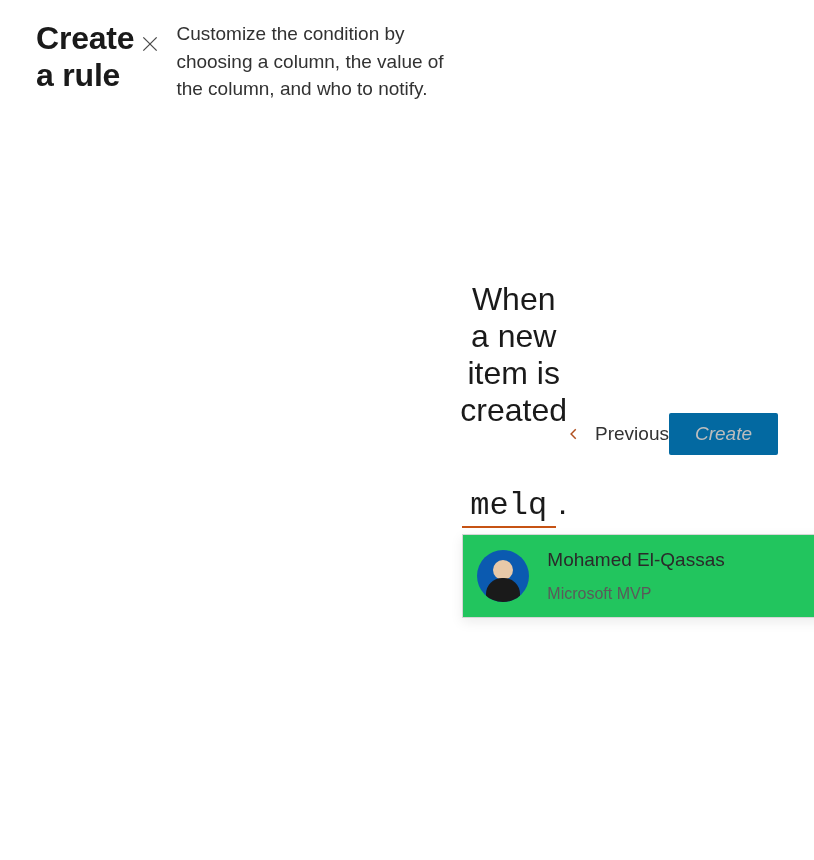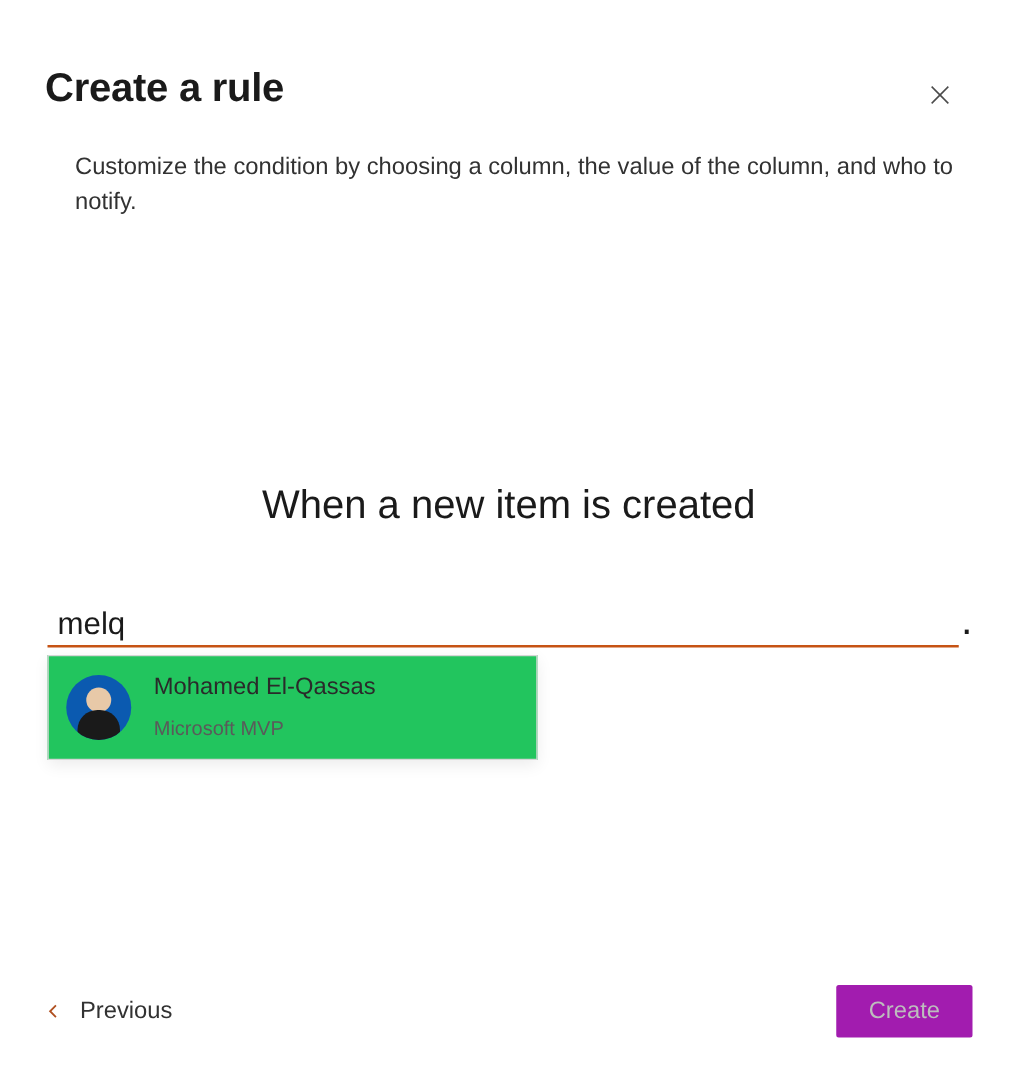--- a/index.html
+++ b/index.html
@@ -11,23 +11,23 @@
       font-family: 'Segoe UI', -apple-system, BlinkMacSystemFont, sans-serif;
       background: #ffffff;
       width: 814px;
       height: 860px;
       overflow: hidden;
       position: relative;
     }
     .dialog {
       width: 100%;
       height: 100%;
-      padding: 52px 36px 30px 36px;
-      display: flex;
-      flex-direction: column;
+      padding: 20px 36px 30px 36px;
+      display: flex;
+      flex-direction: row;
       position: relative;
     }
     .header {
       display: flex;
       justify-content: space-between;
       align-items: flex-start;
       margin-bottom: 28px;
     }
     .title {
       font-size: 32px;
@@ -49,21 +49,20 @@
     }
     .close-btn svg {
       width: 20px;
       height: 20px;
     }
     .description {
       font-size: 19px;
       color: #323232;
       line-height: 1.45;
       max-width: 720px;
-      margin-left: 24px;
     }
     .rule-area {
       flex: 1;
       display: flex;
       flex-direction: column;
       justify-content: center;
       padding-bottom: 70px;
     }
     .condition-line {
       font-size: 32px;
@@ -87,22 +86,22 @@
     }
     .input-wrapper {
       position: relative;
       flex: 1;
       display: flex;
       align-items: baseline;
     }
     .recipient-input {
       border: none;
       border-bottom: 2px solid #c65314;
-      font-size: 25px;
-      font-family: Liberation Sans, sans-serif;
+      font-size: 32px;
+      font-family: Liberation Mono, monospace;
       color: #1a1a1a;
       padding: 0 4px 2px 8px;
       width: 100%;
       outline: none;
       background: transparent;
     }
     .period {
       font-size: 33px;
       color: #1a1a1a;
       margin-left: 2px;
@@ -189,27 +188,28 @@
       color: #323232;
       padding: 6px 0;
     }
     .back-btn svg {
       width: 14px;
       height: 14px;
       margin-right: 14px;
       color: #b05020;
     }
     .create-btn {
-      background: #a21caf;
+      background: #0369a1;
       border: none;
       color: #bdbdbd;
       font-size: 19px;
       padding: 10px 26px;
       cursor: not-allowed;
       border-radius: 2px;
+      font-style: italic;
     }
   </style>
 </head>
 <body>
 
 <div class="dialog">
 
   <div class="header">
     <h1 class="title">Create a rule</h1>
     <button class="close-btn">

